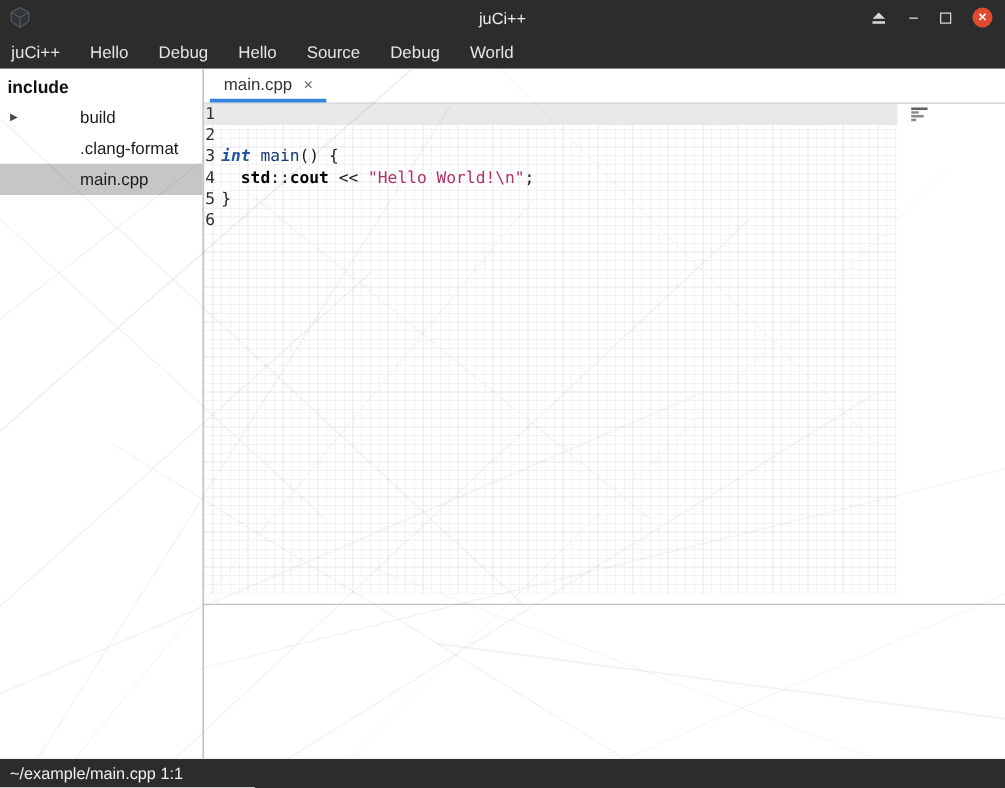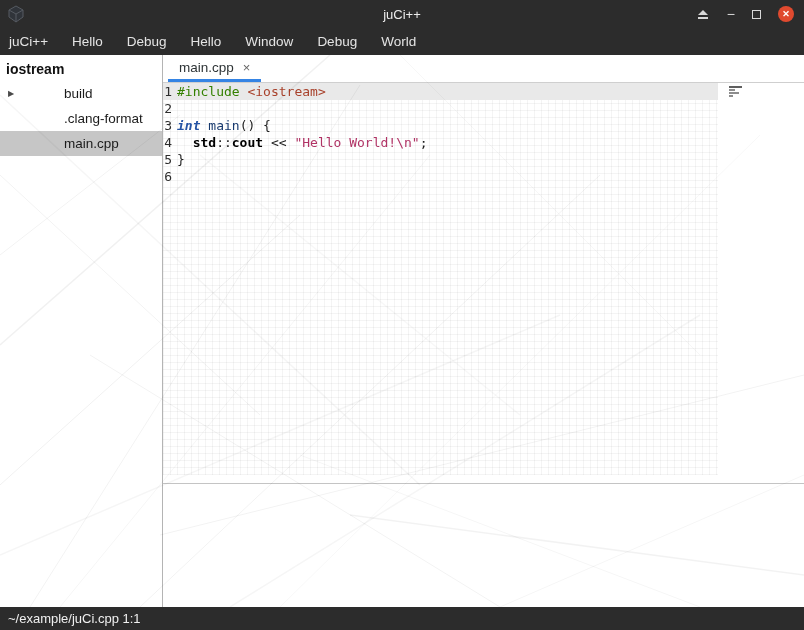--- a/index.html
+++ b/index.html
@@ -103,21 +103,21 @@
           <span>✕</span>
         </span>
     </div>
   </div>
 
   <div class="menubar">
       <span class="menu-item">juCi++</span>
       <span class="menu-item">Hello</span>
       <span class="menu-item">Debug</span>
       <span class="menu-item">Hello</span>
-      <span class="menu-item">Window</span>
+      <span class="menu-item">Source</span>
       <span class="menu-item">Debug</span>
       <span class="menu-item">World</span>
     </div>
 
   <div class="content">
 
     <svg class="texture" viewBox="0 0 804 552" preserveAspectRatio="none">
       <g stroke="#000">
         <line x1="0" y1="290" x2="330" y2="0" stroke-opacity="0.06" stroke-width="1.5"></line>
         <line x1="0" y1="120" x2="260" y2="360" stroke-opacity="0.05" stroke-width="1"></line>
@@ -134,21 +134,21 @@
         <line x1="300" y1="400" x2="700" y2="552" stroke-opacity="0.04" stroke-width="1"></line>
         <line x1="90" y1="300" x2="500" y2="552" stroke-opacity="0.05" stroke-width="1"></line>
         <line x1="0" y1="200" x2="180" y2="60" stroke-opacity="0.05" stroke-width="1"></line>
         <line x1="400" y1="0" x2="700" y2="300" stroke-opacity="0.03" stroke-width="1"></line>
         <line x1="500" y1="552" x2="804" y2="420" stroke-opacity="0.04" stroke-width="1"></line>
         <line x1="200" y1="100" x2="520" y2="360" stroke-opacity="0.03" stroke-width="1.5"></line>
       </g>
     </svg>
 
     <div class="sidebar">
-      <div class="tree-root">iostream</div>
+      <div class="tree-root">include</div>
       <div>
           <div class="tree-item">
             <span class="expander">▶</span>
             <span class="tree-label">build</span>
           </div>
           <div class="tree-item">
             <span class="tree-label indent">.clang-format</span>
           </div>
           <div class="tree-item selected">
             <span class="tree-label indent">main.cpp</span>
@@ -160,37 +160,37 @@
       <div class="tabbar">
         <div class="tab">
           <span>main.cpp</span>
           <span class="tab-close">×</span>
         </div>
       </div>
 
       <div class="editor">
         <div class="grid-bg"></div>
         <div class="lines">
-            <div class="code-line hl"><span class="gutter">1</span><span class="code-text"><span style="color: rgb(51, 128, 0);">#include</span><span style="color: rgb(28, 28, 28);"> </span><span style="color: rgb(168, 64, 42);">&lt;iostream&gt;</span></span></div>
+            <div class="code-line hl"><span class="gutter">1</span></div>
             <div class="code-line"><span class="gutter">2</span><span class="code-text"></span></div>
             <div class="code-line"><span class="gutter">3</span><span class="code-text"><span style="color: rgb(37, 83, 164); font-weight: bold; font-style: italic;">int</span><span style="color: rgb(28, 28, 28);"> </span><span style="color: rgb(23, 57, 110); font-weight: normal;">main</span><span style="color: rgb(28, 28, 28);">() {</span></span></div>
             <div class="code-line"><span class="gutter">4</span><span class="code-text"><span style="color: rgb(28, 28, 28);">  </span><span style="color: rgb(0, 0, 0); font-weight: bold;">std</span><span style="color: rgb(28, 28, 28);">::</span><span style="color: rgb(0, 0, 0); font-weight: bold;">cout</span><span style="color: rgb(28, 28, 28);"> &lt;&lt; </span><span style="color: rgb(176, 51, 101);">"Hello World!\n"</span><span style="color: rgb(28, 28, 28);">;</span></span></div>
             <div class="code-line"><span class="gutter">5</span><span class="code-text"><span style="color: rgb(28, 28, 28);">}</span></span></div>
             <div class="code-line"><span class="gutter">6</span><span class="code-text"></span></div>
           </div>
         <div class="minimap">
             <div class="mm-mark" style="width: 13px;"></div>
             <div class="mm-mark" style="width: 6px;"></div>
             <div class="mm-mark" style="width: 10px;"></div>
             <div class="mm-mark" style="width: 4px;"></div>
           </div>
       </div>
 
       <div class="bottom-panel"></div>
     </div>
 
   </div>
 
   <div class="statusbar">
-    <span class="status-text">~/example/juCi.cpp 1:1</span>
+    <span class="status-text">~/example/main.cpp 1:1</span>
   </div>
 
 </div>
 
 </body></html>

